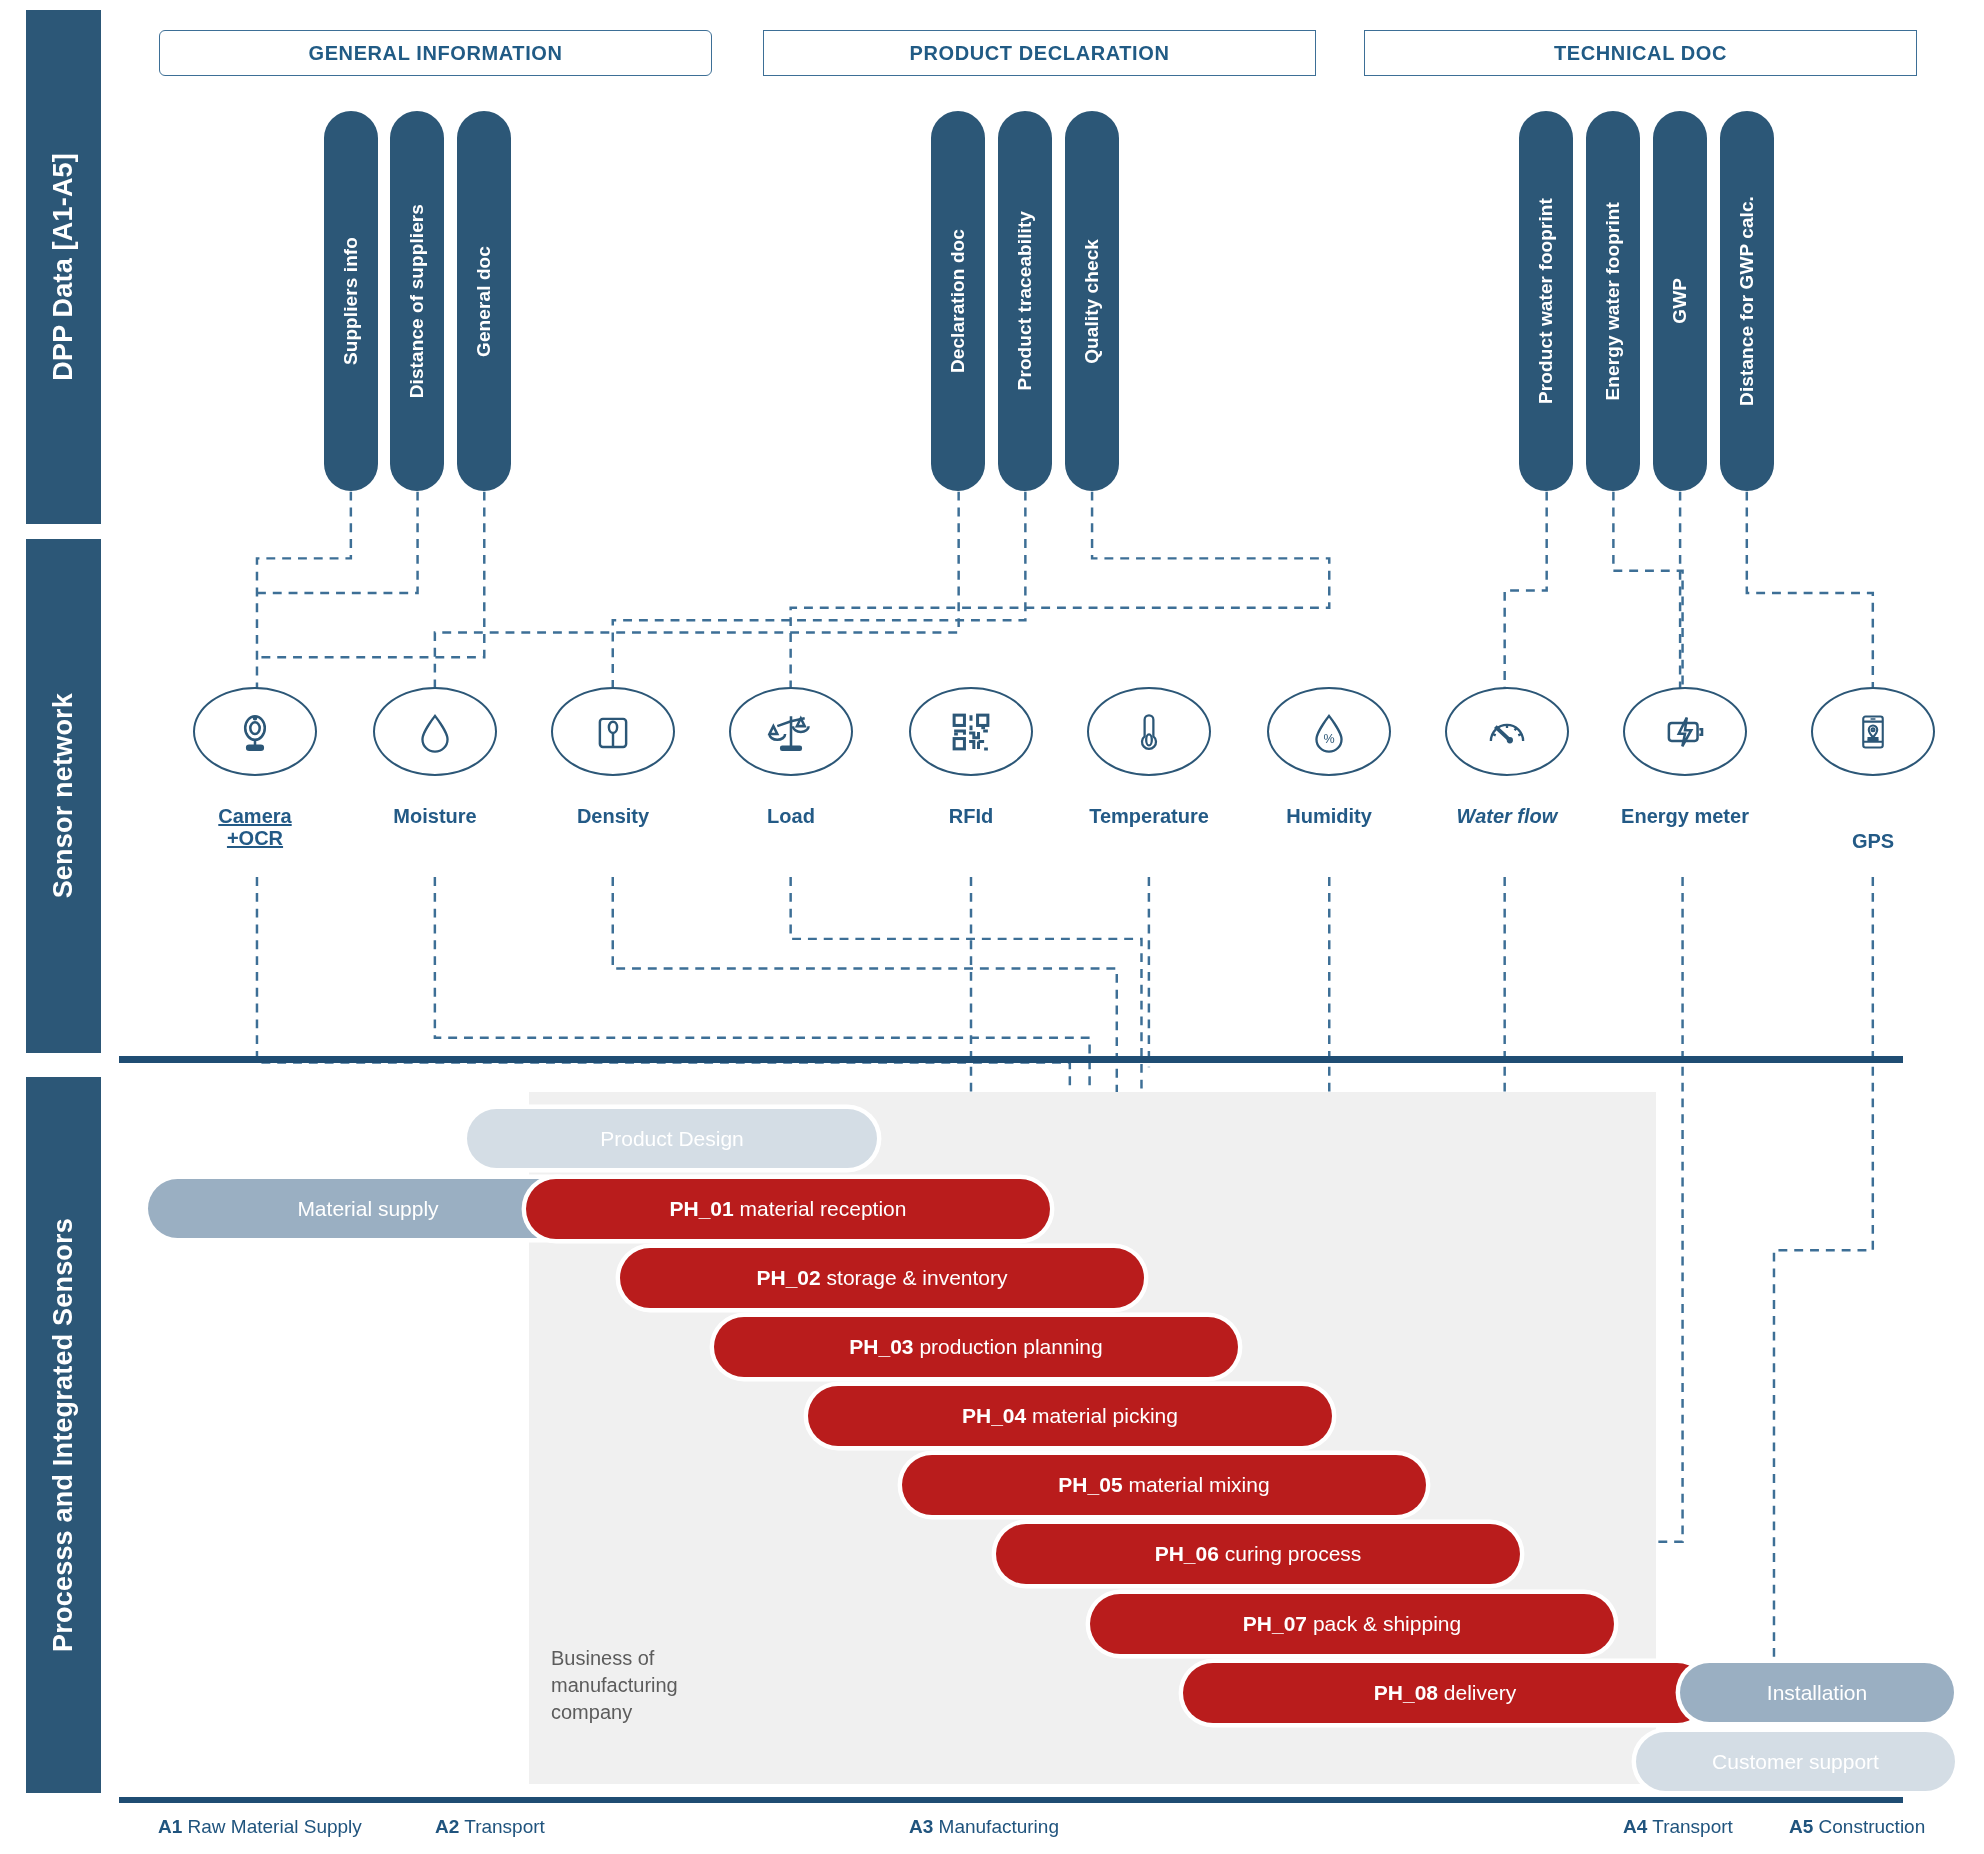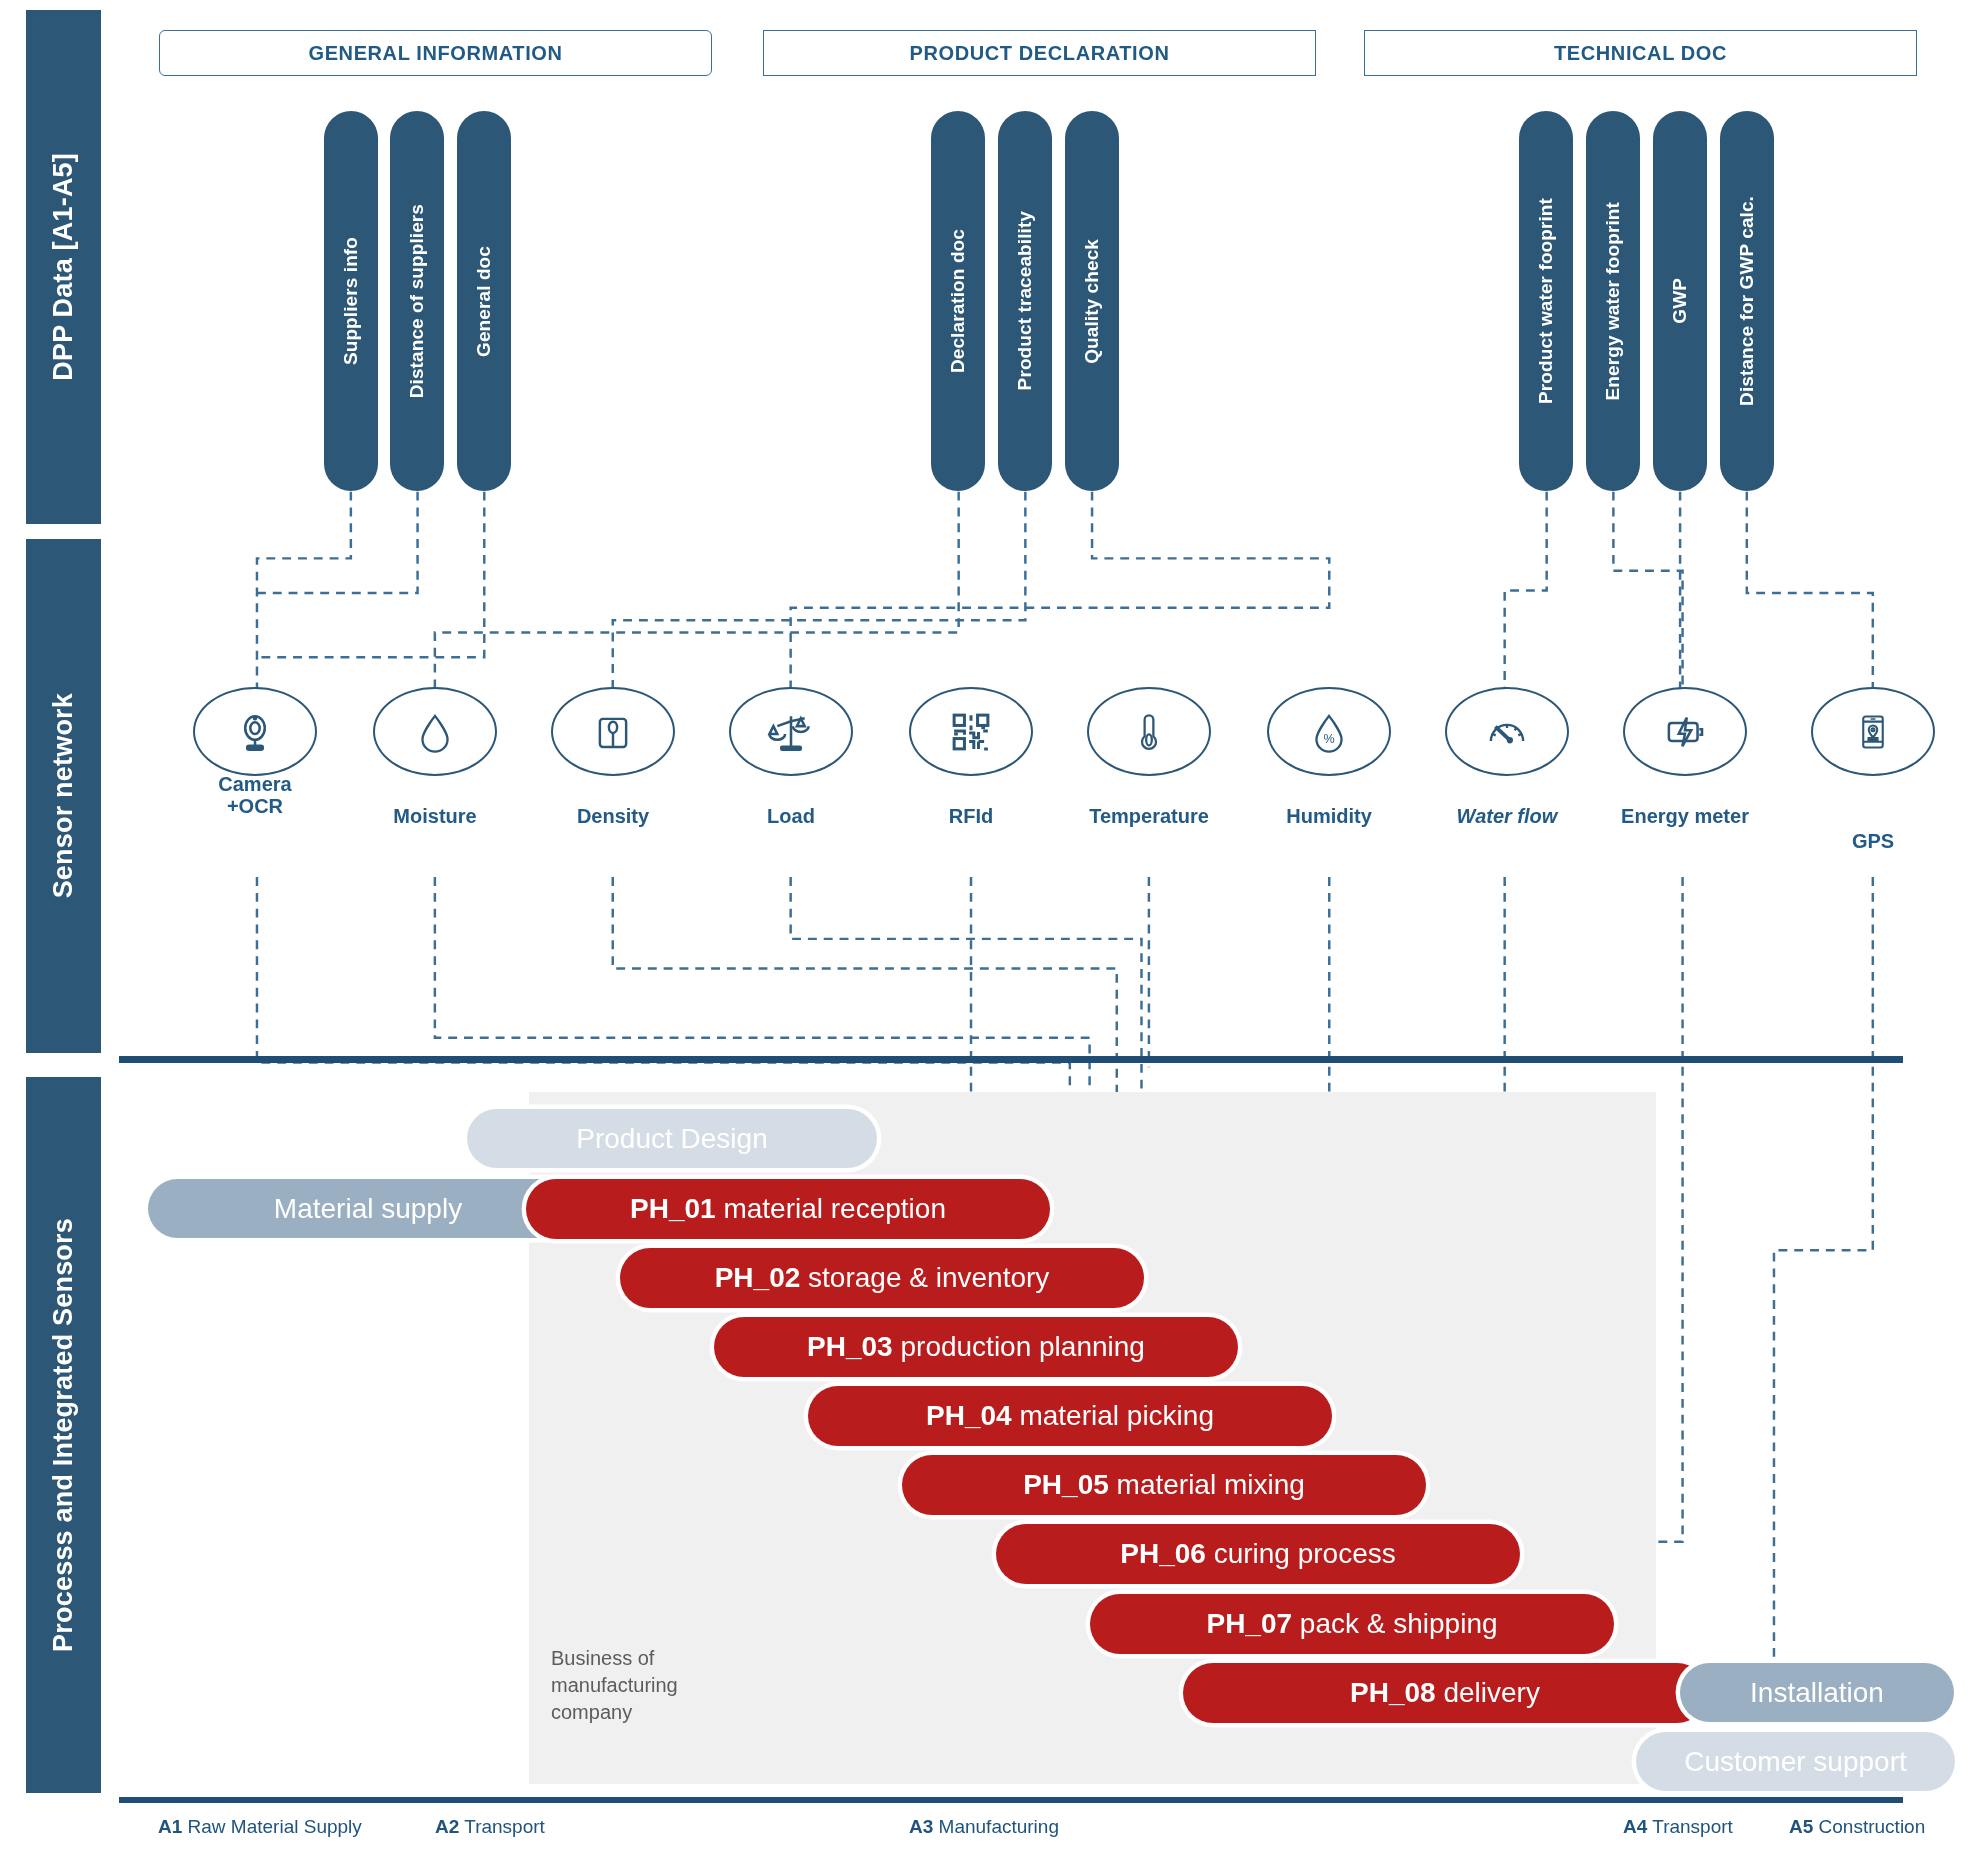--- a/index.html
+++ b/index.html
@@ -33,21 +33,21 @@
   .slabel{position:absolute;text-align:center;color:#235a86;font-weight:bold;font-size:20px;
           line-height:1.12;white-space:pre-line;}
 
   
   #wires{position:absolute;left:0;top:0;width:1985px;height:1855px;pointer-events:none;}
 
   
   .graybox{position:absolute;background:#f0f0f0;}
   .procpill{position:absolute;border-radius:494px;display:flex;align-items:center;
             justify-content:center;box-shadow:0 0 0 4.4px #ffffff;}
-  .procpill span{color:#fff;font-size:28px;white-space:nowrap;}
+  .procpill span{color:#fff;font-size:21px;white-space:nowrap;}
   .procpill span b{font-weight:bold;}
   .p-dark{background:#b91c1c;}
   .p-mid{background:#9aafc2;}
   .p-light{background:#d4dde5;}
   .p-light span,.p-mid span{font-weight:normal;}
 
   .bizlabel{position:absolute;color:#5c5c5c;font-size:20px;line-height:1.35;white-space:pre-line;}
 
   .hrule{position:absolute;background:#1f4d73;}
   .foot{position:absolute;color:#20547e;font-size:19px;white-space:nowrap;}
@@ -143,21 +143,21 @@
   <div class="sensor" style="left:193px;top:687px;width:124px;height:89px;">
     <div class="circ"></div>
     <svg class="gl" width="47" height="47" viewBox="0 0 24 24" fill="none" stroke="#2c5777" stroke-width="1.3">
       <ellipse cx="12" cy="10" rx="5" ry="6"></ellipse>
         <ellipse cx="12" cy="10" rx="2.4" ry="3"></ellipse>
       <circle cx="12" cy="5" r="0.5" fill="#2c5777"></circle>
       <path d="M12 16 L12 19"></path>
         <rect x="8" y="19" width="8" height="2" rx="1" fill="#2c5777"></rect>
     </svg>
   </div>
-  <div class="slabel" style="left:156px;top:773px;width:198px;">Camera
+  <div class="slabel" style="left:156px;top:805px;width:198px;text-decoration:underline;">Camera
 +OCR</div>
 
   <div class="sensor" style="left:373px;top:687px;width:124px;height:89px;">
     <div class="circ"></div>
     <svg class="gl" width="43" height="47" viewBox="0 0 24 24" fill="none" stroke="#2c5777" stroke-width="1.3">
       <path d="M12 3 C12 3 5 12 5 16 a7 7 0 0 0 14 0 C19 12 12 3 12 3 Z"></path>
     </svg>
   </div>
   <div class="slabel" style="left:336px;top:805px;width:198px;">Moisture</div>
 

